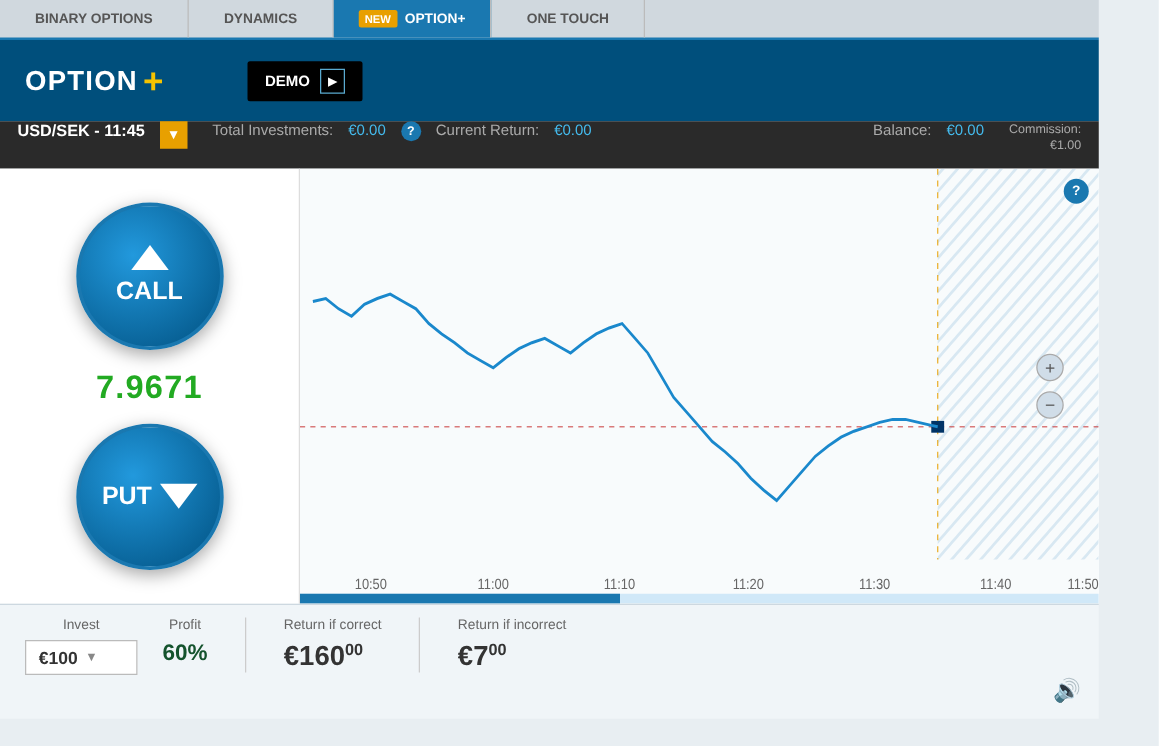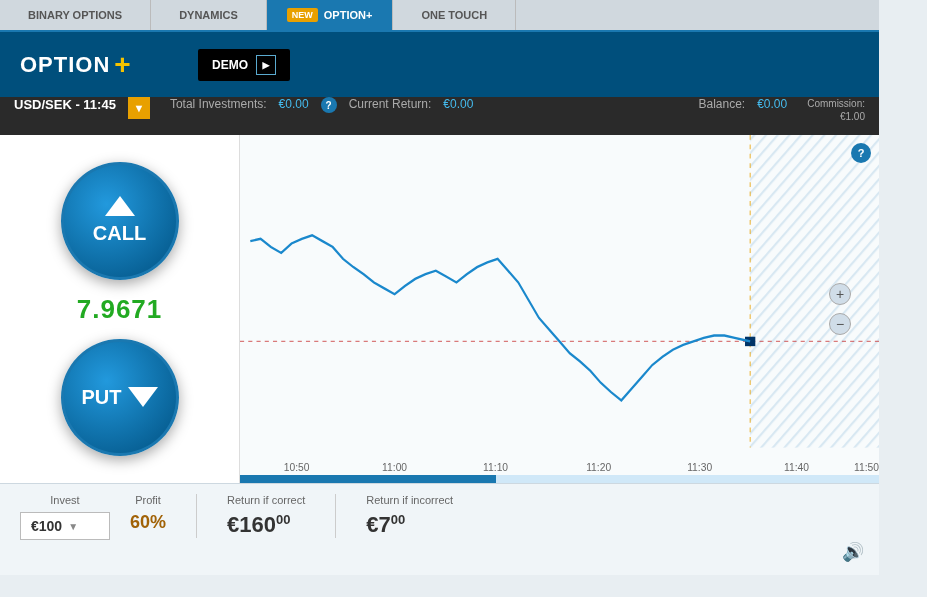--- a/index.html
+++ b/index.html
@@ -114,21 +114,21 @@
     <div style="display:flex;flex-direction:column;gap:6px;margin-right:20px;">
       <span style="font-size:11px;color:#666;text-align:center;">Invest</span>
       <div style="border:1px solid #bbb;padding:5px 10px;font-size:14px;font-weight:bold;color:#333;display:flex;align-items:center;gap:6px;background:white;cursor:pointer;min-width:90px;">
         <span>€100</span>
         <span style="font-size:10px;color:#888;">▼</span>
       </div>
     </div>
 
     <div style="display:flex;flex-direction:column;gap:6px;margin-right:30px;">
       <span style="font-size:11px;color:#666;text-align:center;">Profit</span>
-      <span style="font-size:18px;font-weight:bold;color:#a16207;">60%</span>
+      <span style="font-size:18px;font-weight:bold;color:#14532d;">60%</span>
     </div>
 
     <div style="display:flex;flex-direction:column;gap:6px;border-left:1px solid #ccc;padding-left:30px;margin-right:30px;">
       <span style="font-size:11px;color:#666;">Return if correct</span>
       <div style="font-size:22px;font-weight:bold;color:#333;">
         <span>€160</span><sup style="font-size:13px;">00</sup>
       </div>
     </div>
 
     <div style="display:flex;flex-direction:column;gap:6px;border-left:1px solid #ccc;padding-left:30px;">

